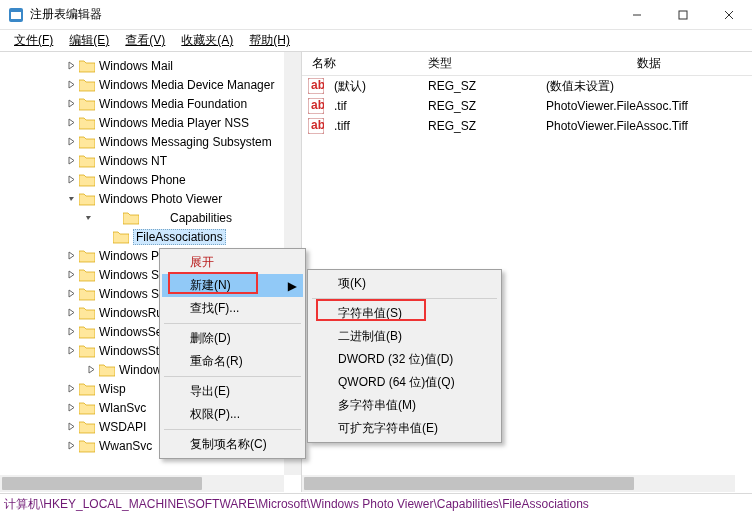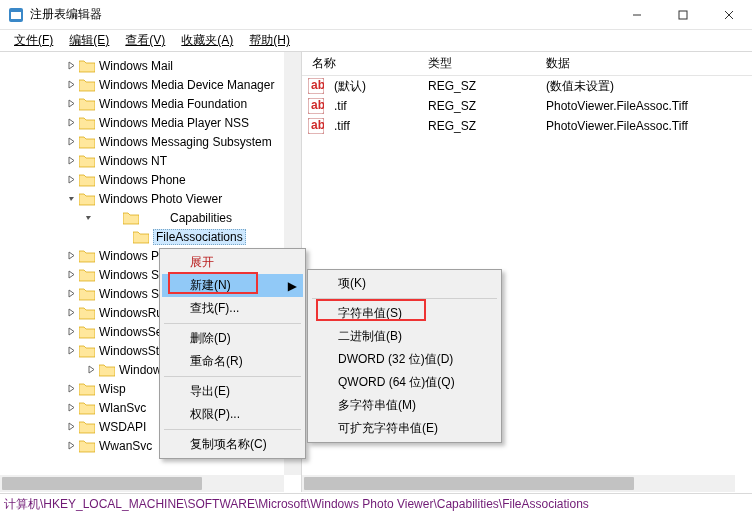--- a/index.html
+++ b/index.html
@@ -29,21 +29,21 @@
 .chev svg { width: 9px; height: 9px; }
 .folder-icon { width: 16px; height: 14px; margin-right: 4px; }
 .row .label {}
 .row.selected .label { background: #cde8ff; border: 1px dotted #7aa7c7; padding: 0 2px; }
 
 
 .listhdr { display: flex; height: 24px; align-items: center; border-bottom: 1px solid #e5e5e5; }
 .listhdr .col { padding-left: 10px; }
 .col-name { width: 116px; }
 .col-type { width: 118px; }
-.col-data { flex: 1; }
+.col-data { flex: 1; text-align: center; }
 
 
 .listrow { display: flex; height: 20px; align-items: center; }
 .listrow .cell { padding-left: 10px; white-space: nowrap; }
 .val-icon { width: 16px; height: 16px; margin-left: 6px; flex-shrink: 0; }
 
 
 .status { position: absolute; left: 0; right: 0; bottom: 0; height: 22px; border-top: 1px solid #d9d9d9; padding-left: 4px; display: flex; align-items: center; color: #701a75; }
 
 
@@ -214,21 +214,21 @@
           <span class="chev">
             <svg viewBox="0 0 9 9">
               <use href="#chev-open"></use>
             </svg>
           </span>
           <span class="folder-icon"><svg viewBox="0 0 16 14" width="16" height="14">
               <use href="#folder"></use>
             </svg></span>
           <span class="label">Capabilities</span>
         </div>
-        <div class="row selected" style="padding-left: 97px; margin-left: 20px;">
+        <div class="row selected" style="padding-left: 97px;">
           <span class="chev"></span>
           <span class="folder-icon"><svg viewBox="0 0 16 14" width="16" height="14">
               <use href="#folder"></use>
             </svg></span>
           <span class="label">FileAssociations</span>
         </div>
         <div class="row" style="padding-left: 63px;">
           <span class="chev">
             <svg viewBox="0 0 9 9">
               <use href="#chev-closed"></use>

